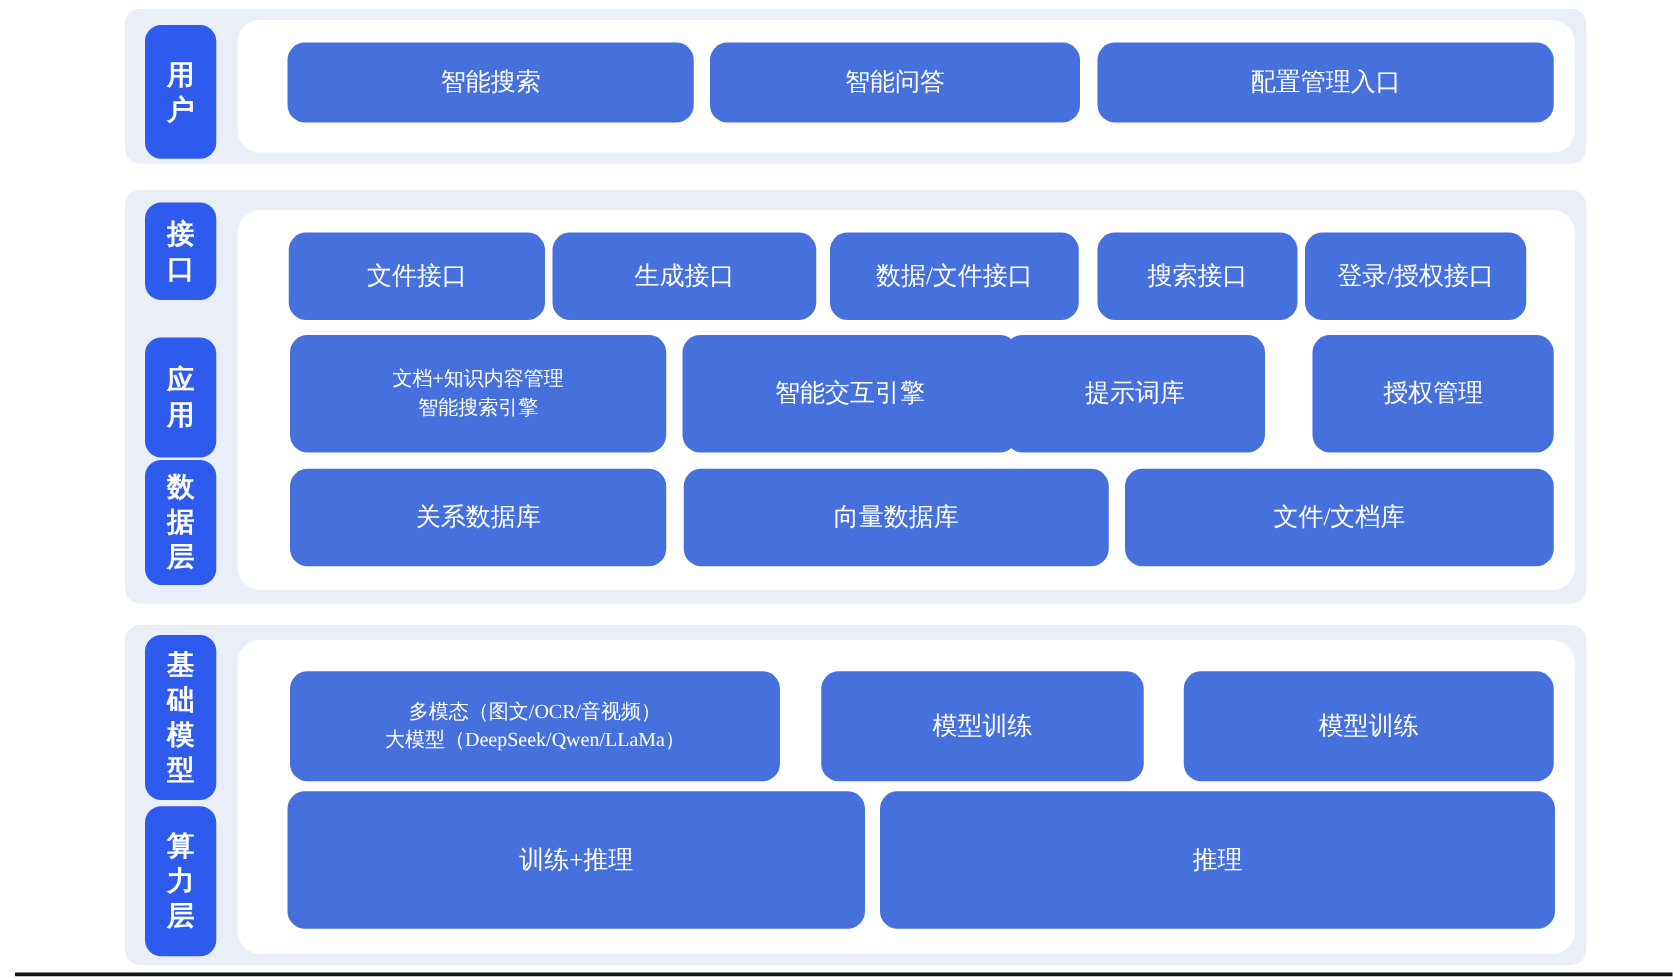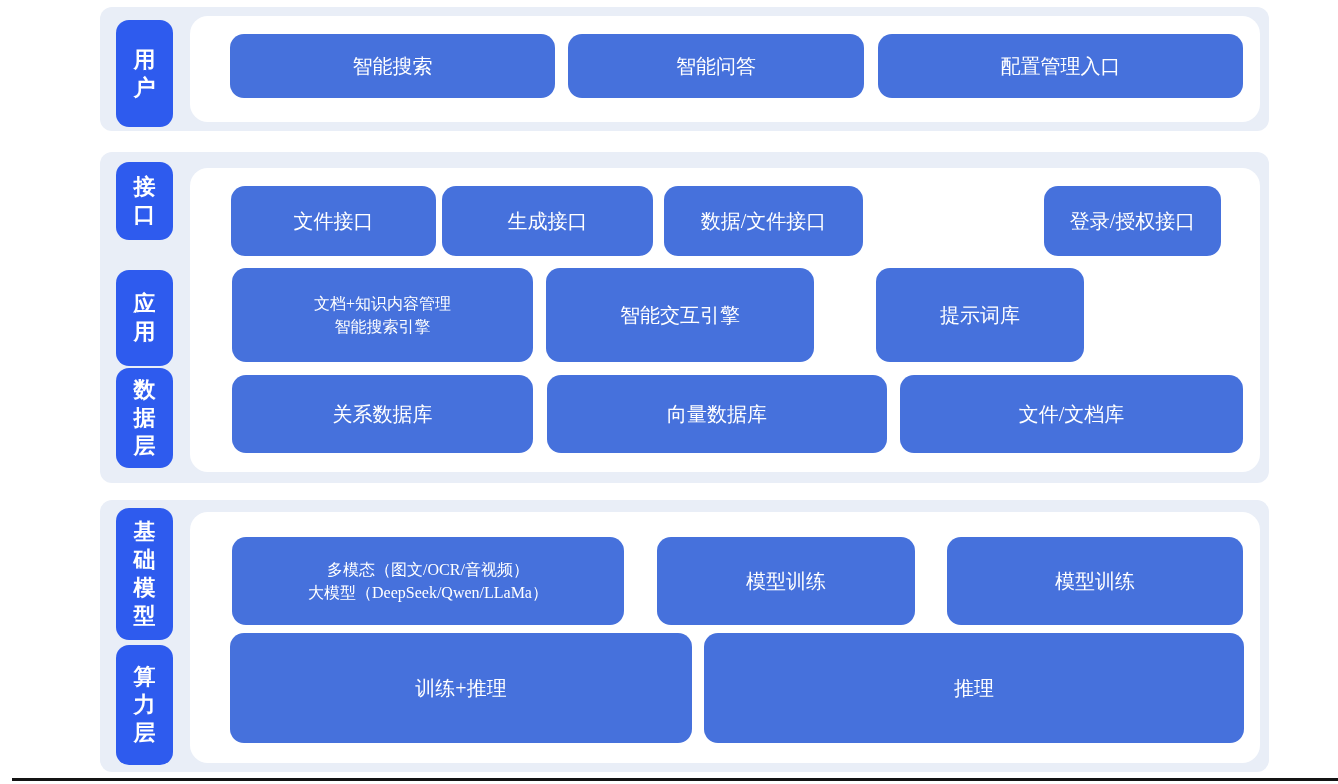--- a/index.html
+++ b/index.html
@@ -63,21 +63,21 @@
   
   #b-dialog   {left:219px;top:186px;width:205px;height:70px}
   #b-gen      {left:430px;top:186px;width:211px;height:70px}
   #b-datafile {left:652px;top:186px;width:199px;height:70px}
   #b-searchapi{left:866px;top:186px;width:160px;height:70px}
   #b-loginauth{left:1032px;top:186px;width:177px;height:70px}
 
   
   #b-dockm    {left:220px;top:268px;width:301px;height:94px}
   #b-interact {left:534px;top:268px;width:268px;height:94px}
-  #b-prompt   {left:864px;top:268px;width:208px;height:94px}
+  #b-prompt   {left:792px;top:268px;width:208px;height:94px}
   #b-authmgmt {left:1038px;top:268px;width:193px;height:94px}
 
   
   #b-reldb    {left:220px;top:375px;width:301px;height:78px}
   #b-vecdb    {left:535px;top:375px;width:340px;height:78px}
   #b-filedb   {left:888px;top:375px;width:343px;height:78px}
 
   
   #b-llm      {left:220px;top:537px;width:392px;height:88px}
   #b-train    {left:645px;top:537px;width:258px;height:88px}
@@ -112,26 +112,28 @@
   <div class="tab" id="tab-model">基础模型</div>
   <div class="tab" id="tab-compute">算力层</div>
 
   <div class="btn" id="b-search">智能搜索</div>
   <div class="btn" id="b-qa">智能问答</div>
   <div class="btn" id="b-config">配置管理入口</div>
 
   <div class="btn" id="b-dialog">文件接口</div>
   <div class="btn" id="b-gen">生成接口</div>
   <div class="btn" id="b-datafile">数据/文件接口</div>
+  <div class="btn" id="b-searchapi">搜索接口</div>
   <div class="btn" id="b-loginauth">登录/授权接口</div>
 
   <div class="btn big" id="b-dockm">文档+知识内容管理
 智能搜索引擎</div>
   <div class="btn" id="b-interact">智能交互引擎</div>
   <div class="btn" id="b-prompt">提示词库</div>
+  <div class="btn" id="b-authmgmt">授权管理</div>
 
   <div class="btn" id="b-reldb">关系数据库</div>
   <div class="btn" id="b-vecdb">向量数据库</div>
   <div class="btn" id="b-filedb">文件/文档库</div>
 
   <div class="btn big" id="b-llm">多模态（图文/OCR/音视频）
 大模型（DeepSeek/Qwen/LLaMa）</div>
   <div class="btn" id="b-train">模型训练</div>
   <div class="btn" id="b-modelmgmt">模型训练</div>
 

